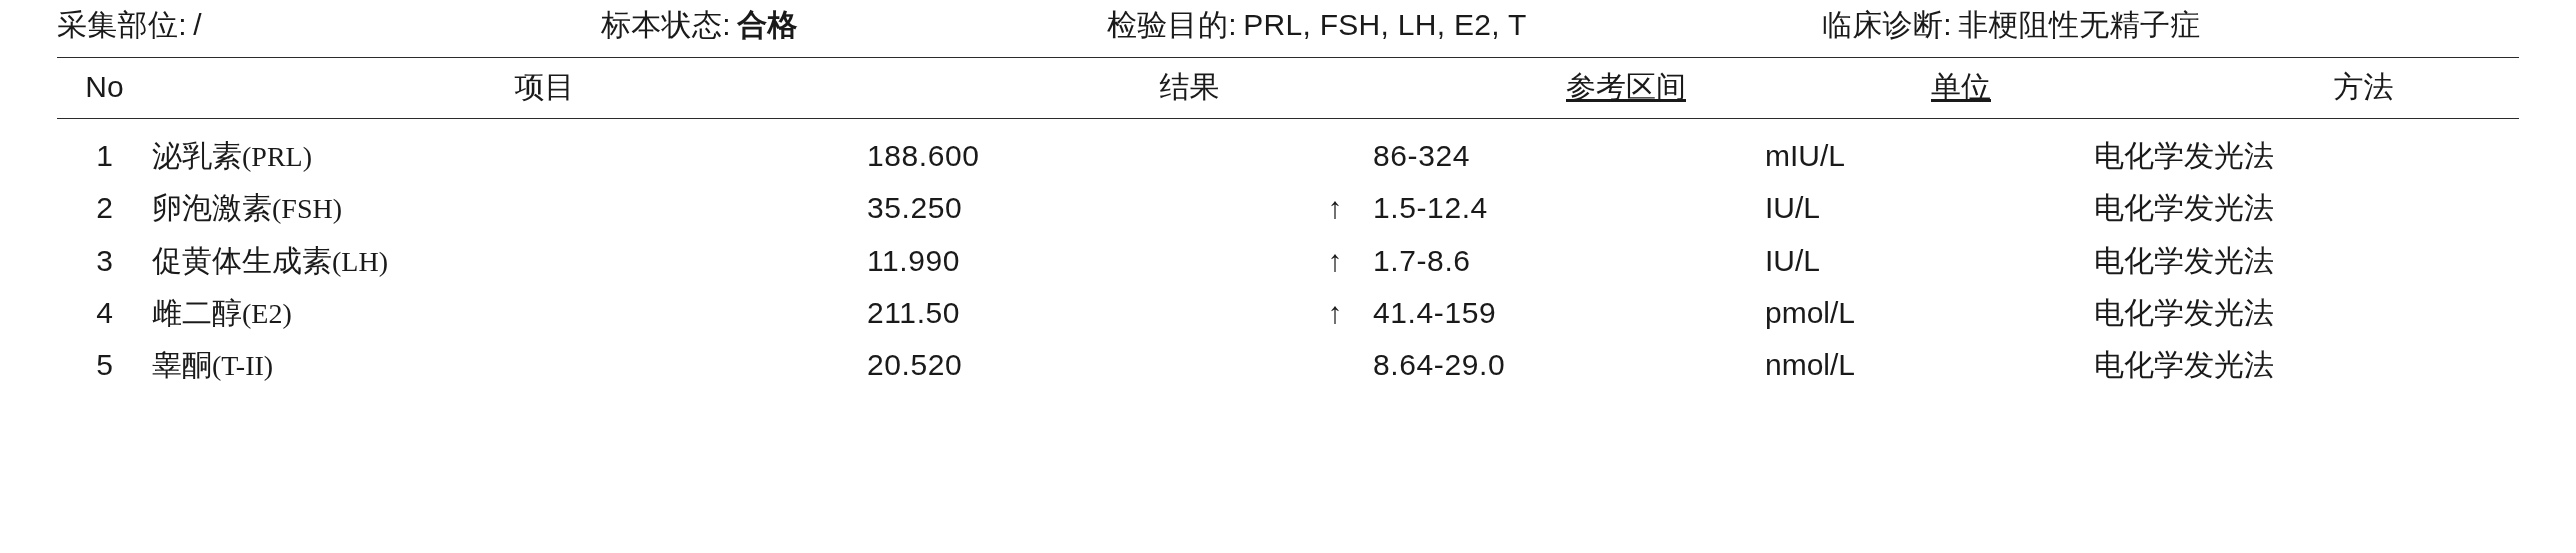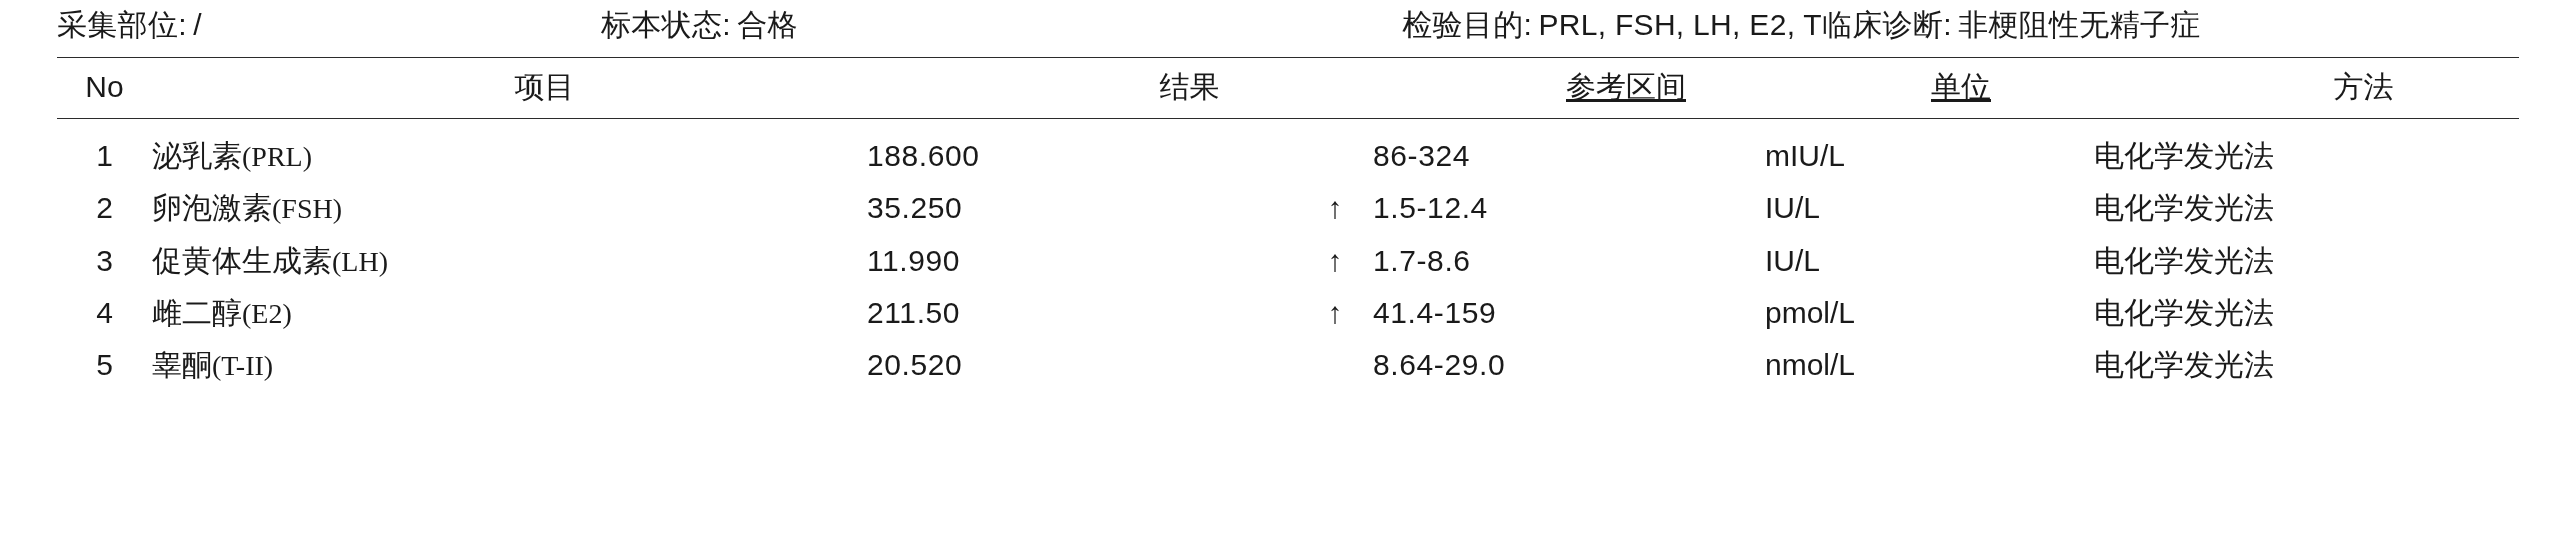--- a/index.html
+++ b/index.html
@@ -39,25 +39,25 @@
   }
   .meta-label {
     font-family: "Liberation Sans", "DejaVu Sans", sans-serif;
     font-size: 30px;
   }
   .meta-value {
     font-family: "Liberation Sans", "DejaVu Sans", sans-serif;
     font-size: 30px;
     margin-left: 6.3px;
   }
-  .meta-value.bold { font-weight: normal; }
+  .meta-value.bold { font-weight: bold; }
 
   .meta-item.m1 { width: 544px; }
   .meta-item.m2 { width: 506px; }
-  .meta-item.m3 { width: 715px; justify-content: flex-end; }
+  .meta-item.m3 { width: 715px; }
   .meta-item.m4 { flex: 1; }
 
   
   .rule-top {
     height: 0;
     border-top: 1.9px solid #2b2b2b;
     margin: 0;
   }
   .rule-mid {
     height: 0;

